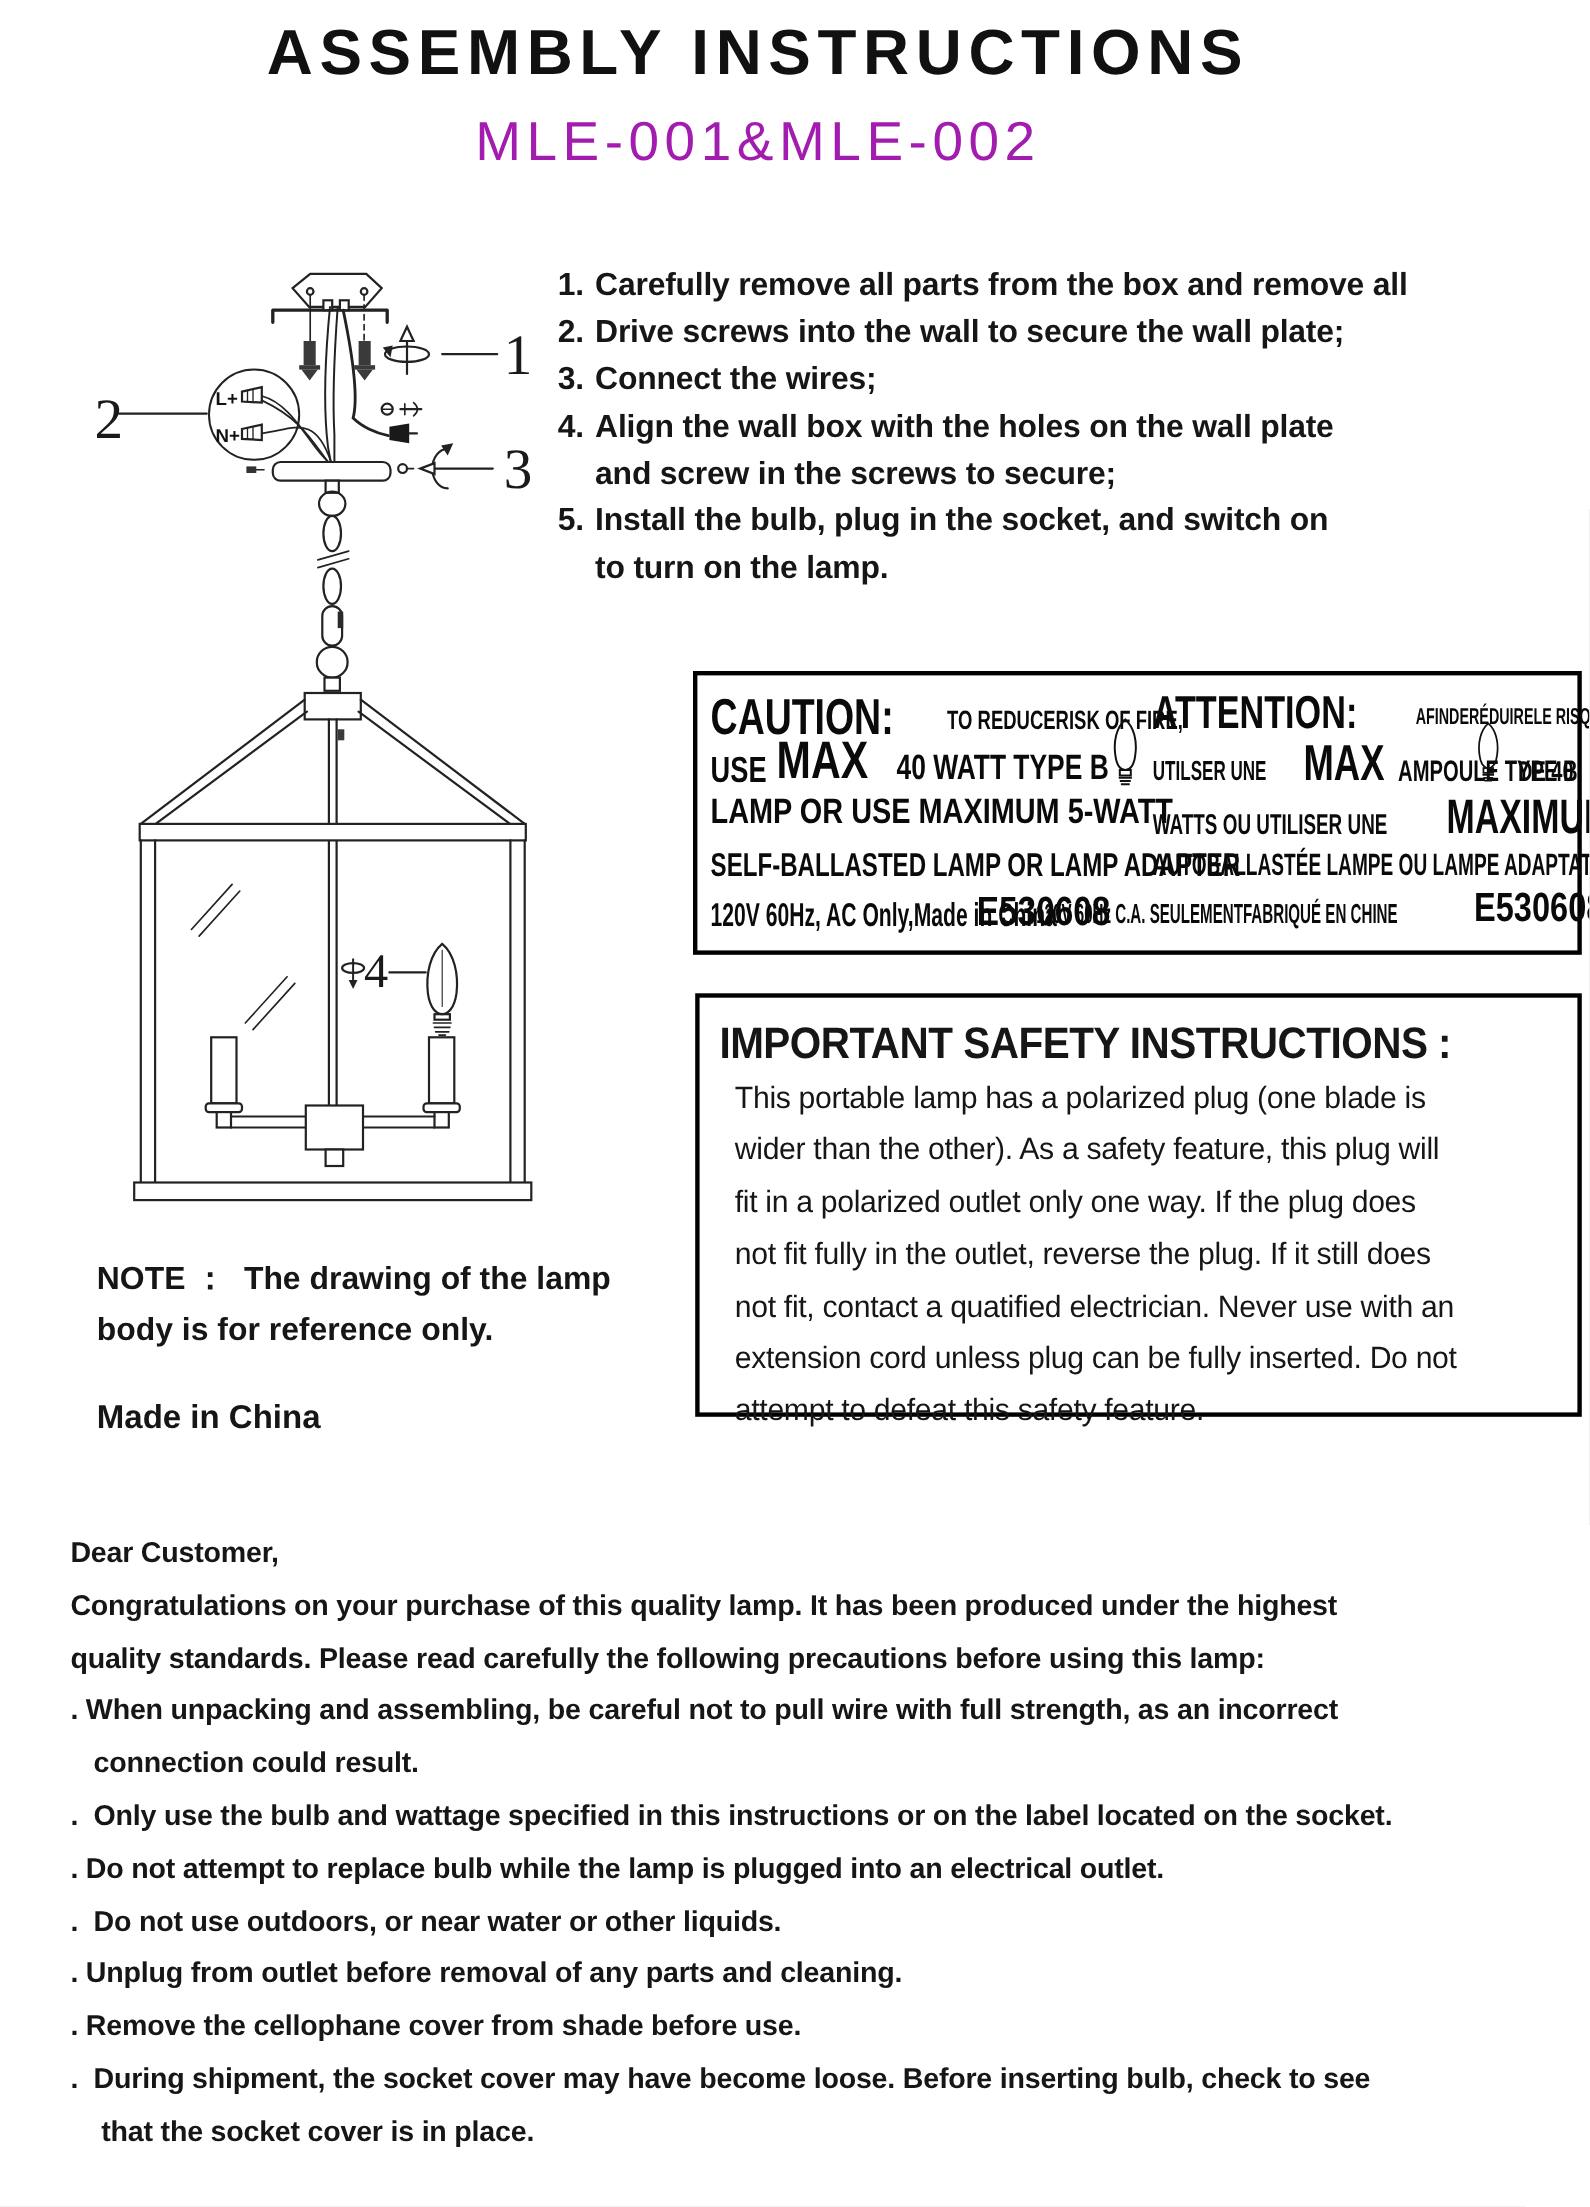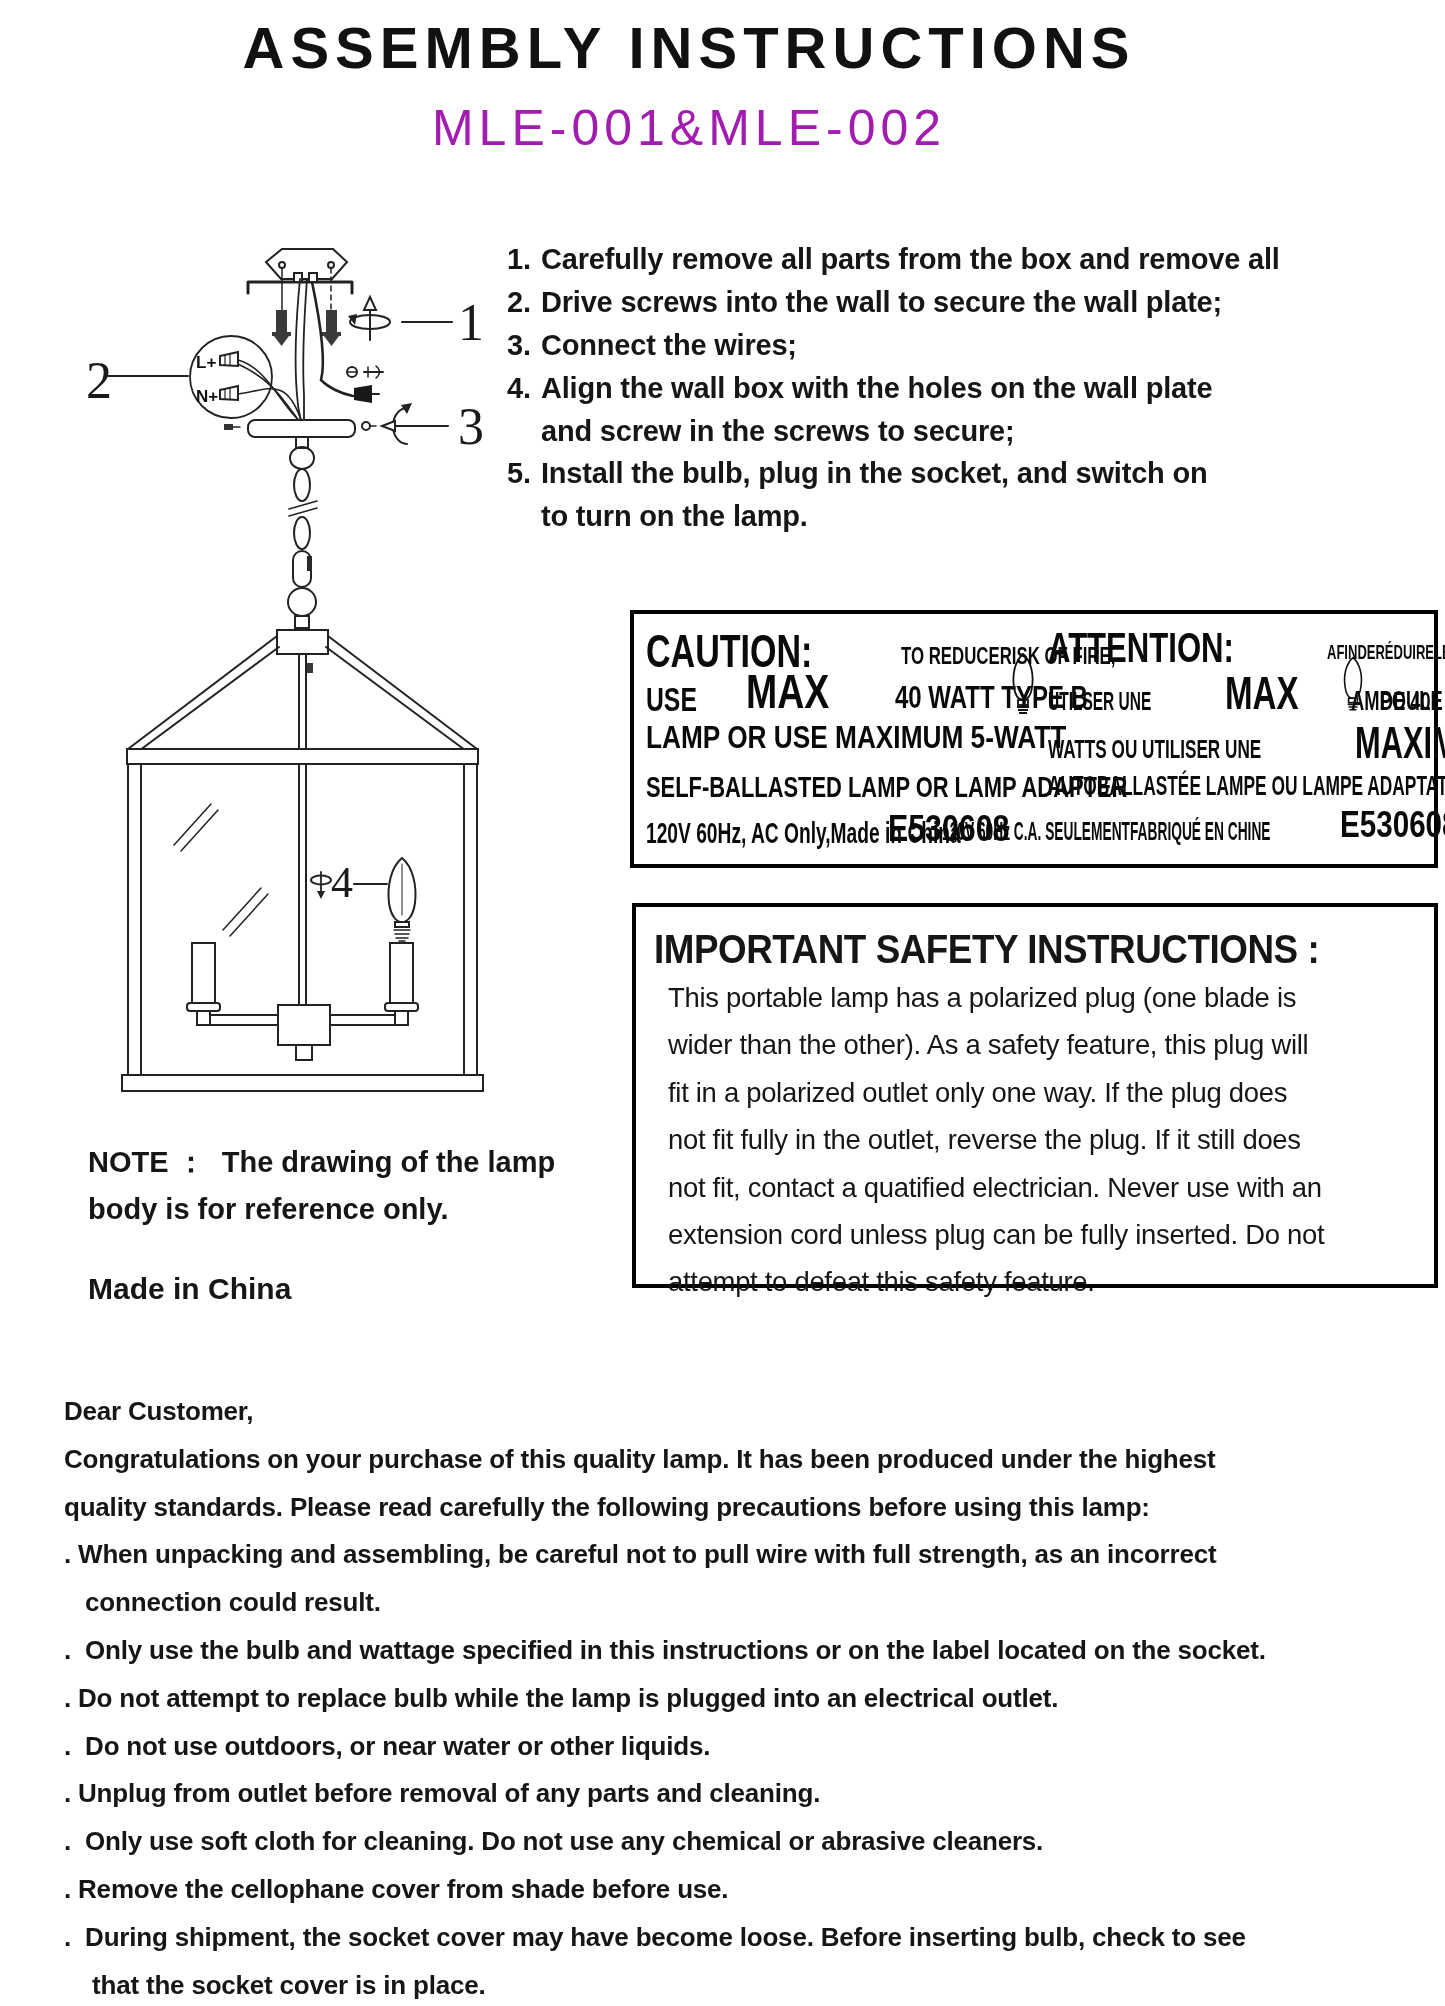--- a/index.html
+++ b/index.html
@@ -12,21 +12,21 @@
   .subtitle{margin-top:18px;font-size:50px;font-weight:400;letter-spacing:5px;color:#a21caf;}
   
   .steps{left:507px;top:238px;width:920px;}
   .sline{display:flex;height:42.9px;align-items:center;font-size:29px;font-weight:bold;letter-spacing:-0.2px;white-space:pre;}
   .snum{display:inline-block;width:34px;flex:0 0 34px;}
   
   .cbox{left:630px;top:610px;width:800px;height:250px;border:4px solid #000;background:#fff;}
   .ccol{position:absolute;top:0;height:100%;}
   .ccol.eng{left:12px;width:400px;}
   .ccol.fr{left:414px;width:386px;}
-  .crow{position:absolute;display:flex;align-items:flex-end;white-space:nowrap;font-weight:bold;color:#0a0a0a;gap:40px;}
+  .crow{position:absolute;display:flex;align-items:flex-end;white-space:nowrap;font-weight:bold;color:#0a0a0a;}
   .cond{display:inline-block;transform-origin:0 100%;white-space:pre;}
   .bulbicon{position:absolute;}
   
   .sbox{left:632px;top:903px;width:798px;height:377px;border:4px solid #000;background:#fff;}
   .stitle{margin:20px 0 0 18px;font-size:40px;font-weight:bold;letter-spacing:-0.5px;transform:scaleX(0.92);transform-origin:0 50%;white-space:nowrap;}
   .sbody{margin:10px 0 0 32px;}
   .sbline{height:47.4px;font-size:28px;letter-spacing:-0.3px;white-space:pre;transform:scaleX(0.98);transform-origin:0 50%;}
   
   .note{left:88px;top:1143px;}
   .nline{height:50px;font-size:29px;font-weight:bold;white-space:pre;}
@@ -286,19 +286,18 @@
   <div class="abs letter">
     <div class="lline">Dear Customer,</div>
     <div class="lline">Congratulations on your purchase of this quality lamp. It has been produced under the highest</div>
     <div class="lline">quality standards. Please read carefully the following precautions before using this lamp:</div>
     <div class="lline">. When unpacking and assembling, be careful not to pull wire with full strength, as an incorrect</div>
     <div class="lline">   connection could result.</div>
     <div class="lline">.  Only use the bulb and wattage specified in this instructions or on the label located on the socket.</div>
     <div class="lline">. Do not attempt to replace bulb while the lamp is plugged into an electrical outlet.</div>
     <div class="lline">.  Do not use outdoors, or near water or other liquids.</div>
     <div class="lline">. Unplug from outlet before removal of any parts and cleaning.</div>
-    <div class="lline">.  Only use soft cloth for cleaning. Do not use any chemical or abrasive cleaners.</div>
     <div class="lline">. Remove the cellophane cover from shade before use.</div>
     <div class="lline">.  During shipment, the socket cover may have become loose. Before inserting bulb, check to see</div>
     <div class="lline">    that the socket cover is in place.</div>
   </div>
 
 </div>
 
 </body></html>

